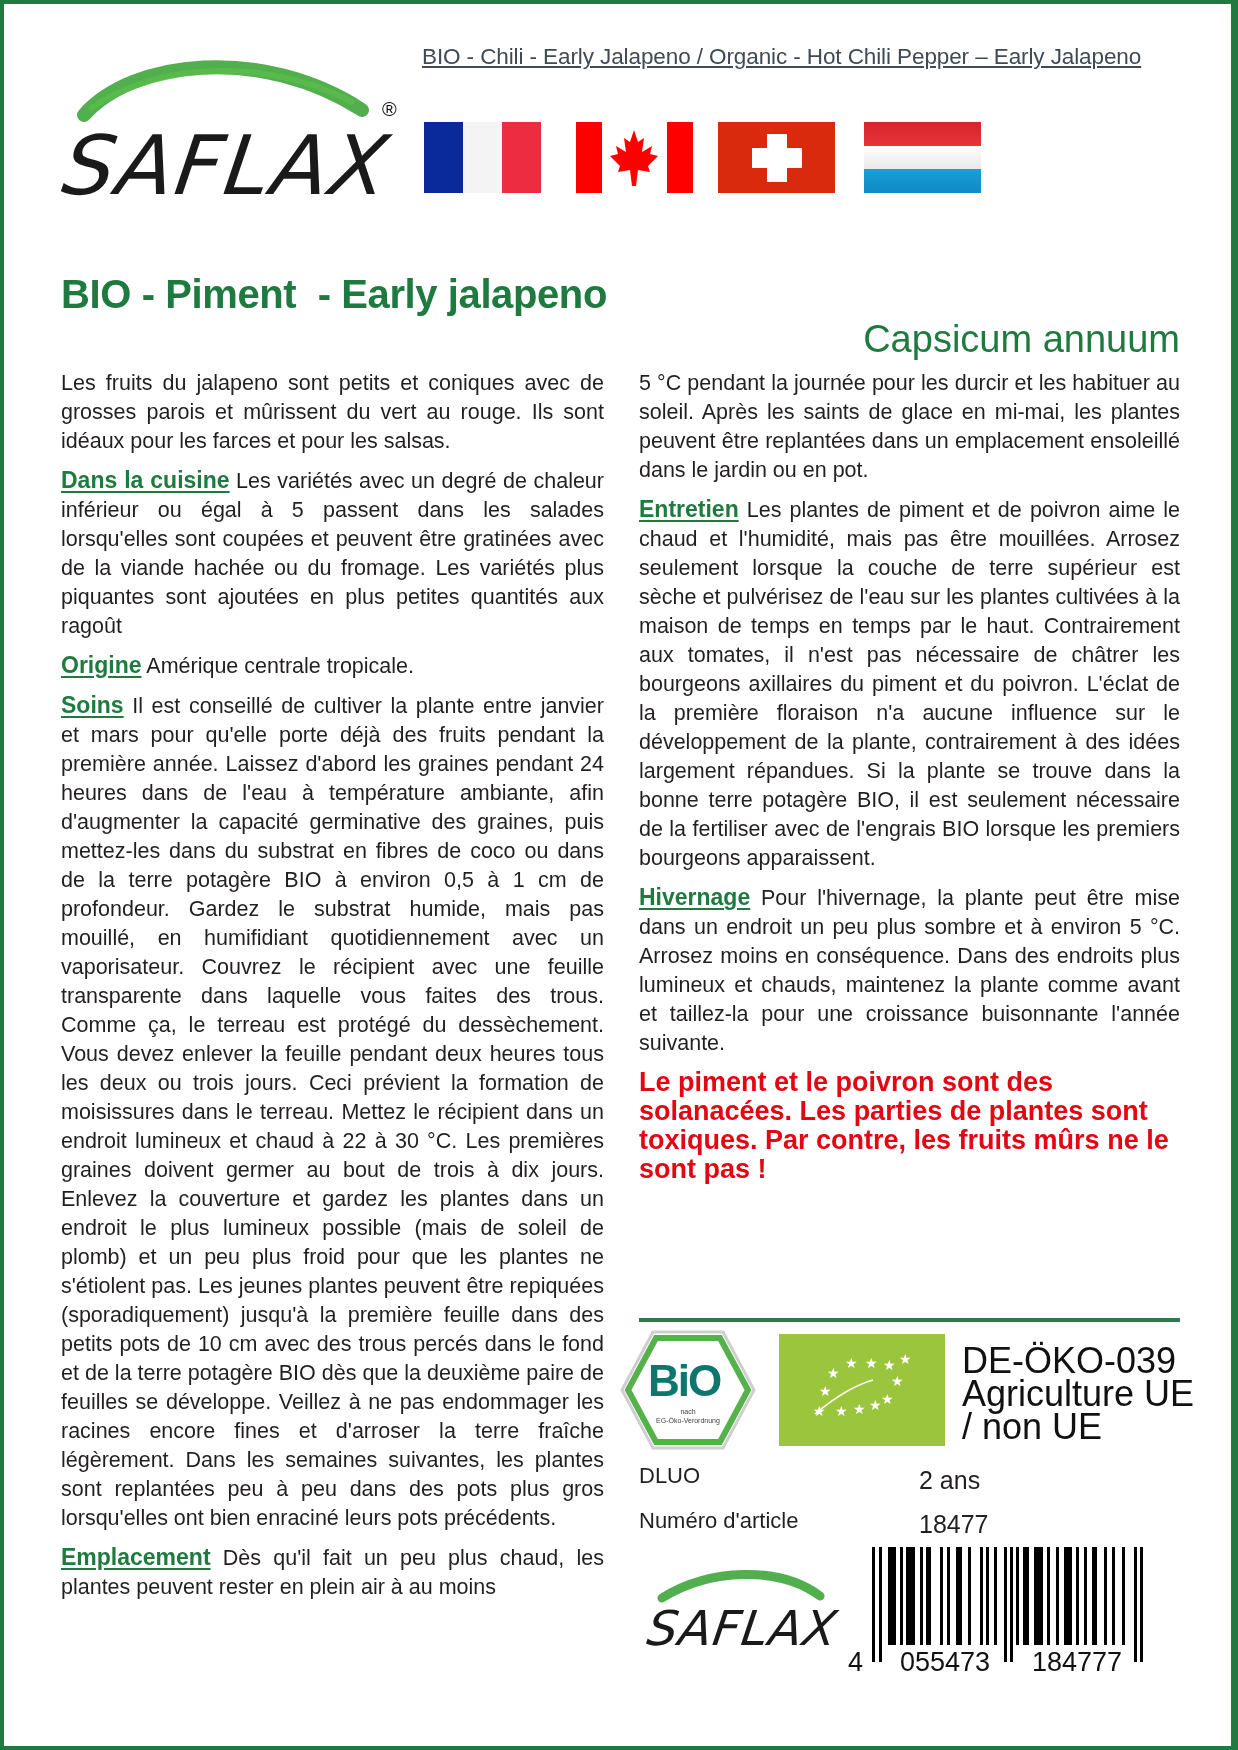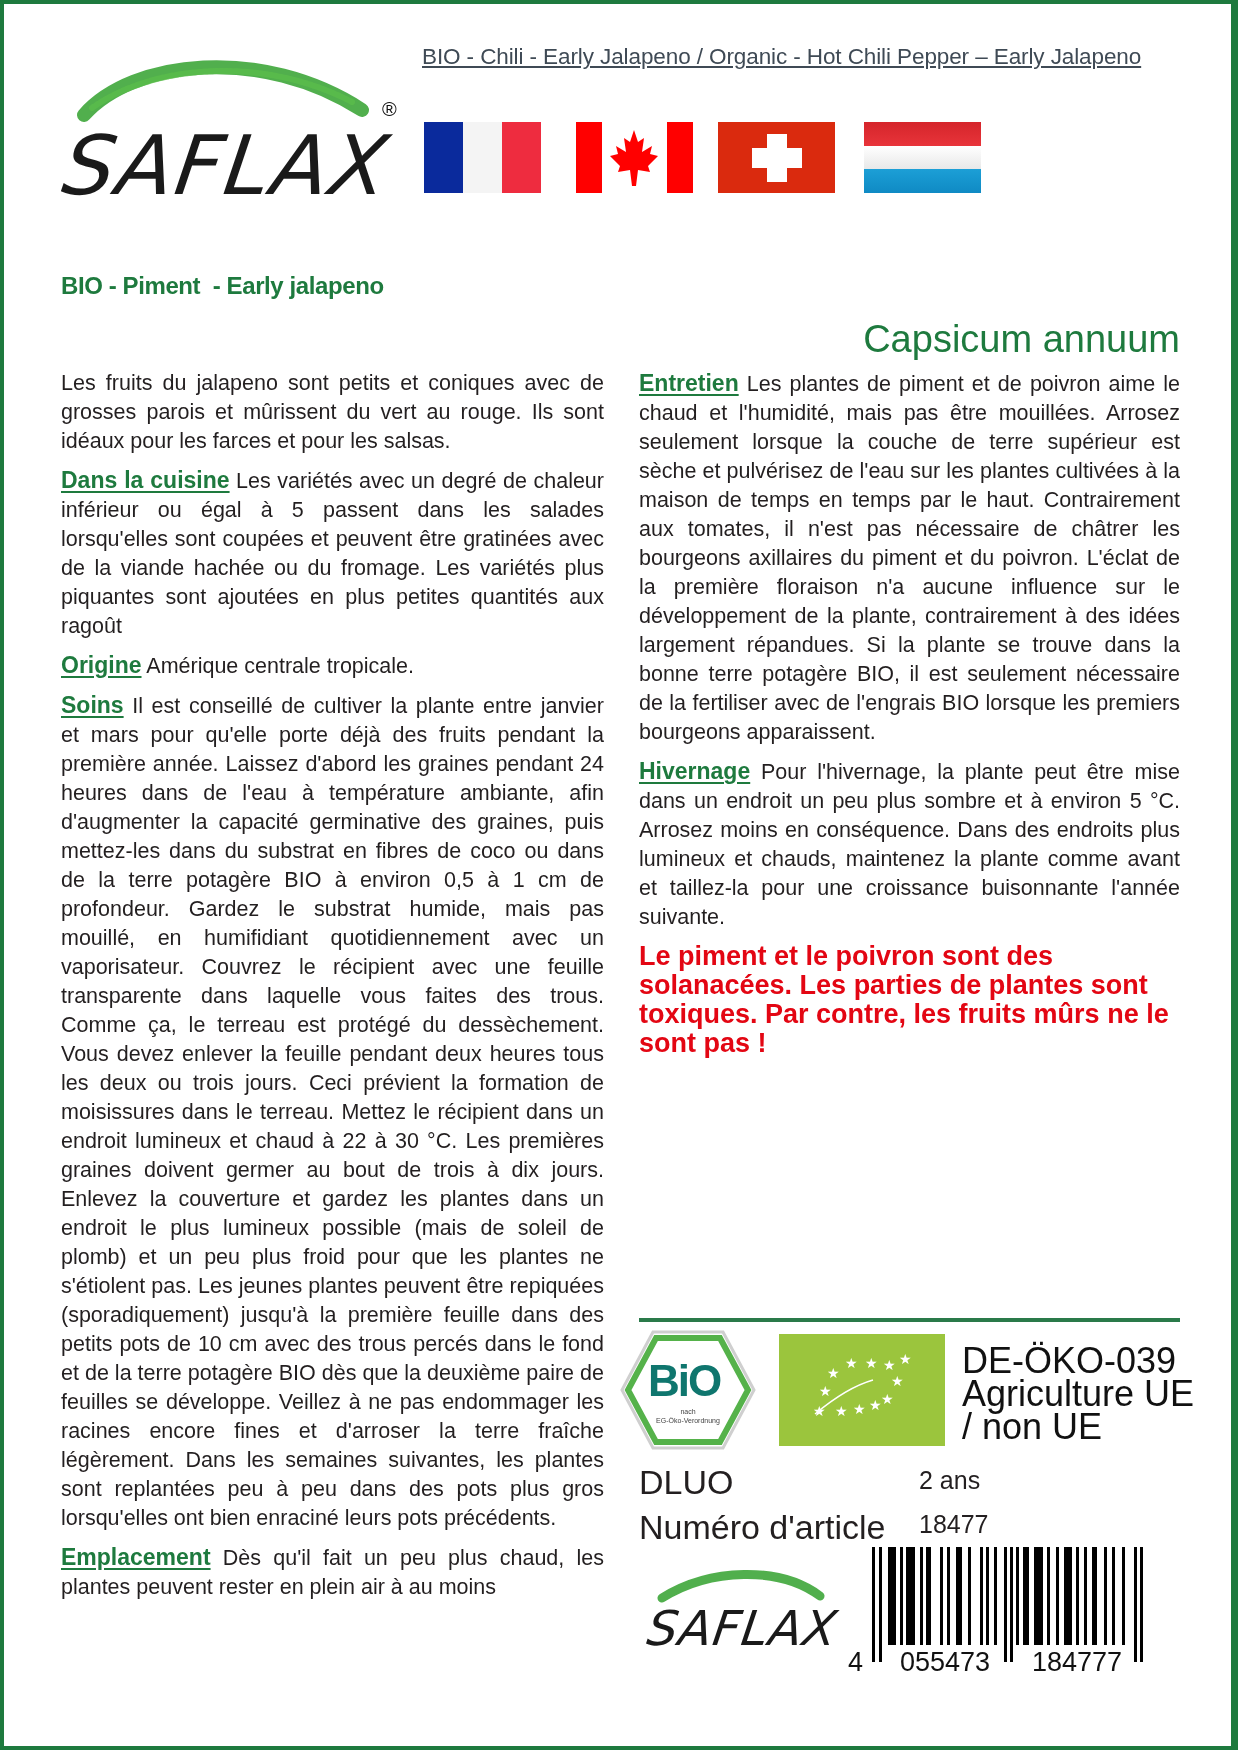--- a/index.html
+++ b/index.html
@@ -12,37 +12,37 @@
 
   
   .logo { left:62px; top:40px; width:350px; height:170px; }
   .logo-text { font-family:"DejaVu Sans", sans-serif; font-style:italic; font-weight:300; }
 
   .subtitle { left:422px; top:44px; font-size:22.5px; color:#3f4a55; white-space:nowrap; letter-spacing:-0.1px;text-decoration:underline; }
 
   .flags { left:424px; top:122px; height:72px; }
   .flag { position:absolute; top:0; height:71px; }
 
-  .title { left:61px; top:272px; font-size:24px; font-weight:bold; color:#1e7a3e; white-space:pre; letter-spacing:-0.4px; }
+  .title { left:61px; top:272px; font-size:40px; font-weight:bold; color:#1e7a3e; white-space:pre; letter-spacing:-0.4px; }
   .latin { right:58px; top:318px; font-size:38px; color:#1e7a3e; white-space:nowrap; }
 
   .col { position:absolute; font-size:21.5px; line-height:29px; text-align:justify; color:#231f20; }
   .col-left { left:61px; top:369px; width:543px; }
   .col-right { left:639px; top:369px; width:541px; }
   .col p { margin-bottom:10px; }
   .hd { color:#1e7a3e; font-weight:bold; text-decoration:underline; text-underline-offset:3px; font-size:23px; }
   .warn { color:#e30613; font-weight:bold; font-size:27px; line-height:29px; text-align:left; }
 
   .rule { left:639px; top:1318px; width:541px; height:4px; background:#2a7a4a; }
 
   .bio-hex { left:618px; top:1328px; width:140px; height:124px; }
   .eu-leaf { left:779px; top:1334px; width:166px; height:112px; background:#9bc53d; }
   .cert { left:962px; top:1344px; font-size:36px; line-height:33px; color:#111; font-family:"Liberation Sans", sans-serif; }
 
-  .kv-label { font-size:34px; color:#231f20; }
+  .kv-label { font-size:22px; color:#231f20; }
   .kv-val { font-size:25px; color:#231f20; }
 
   .logo-small { left:640px; top:1558px; width:220px; height:110px; }
   .barcode { left:848px; top:1547px; width:330px; height:145px; }
   .bc-num { position:absolute; font-size:27px; color:#111; font-family:"Liberation Sans", sans-serif; }
 </style>
 </head>
 <body>
 
 <div class="frame"></div>
@@ -89,20 +89,21 @@
 
 <div class="col col-left">
   <p>Les fruits du jalapeno sont petits et coniques avec de grosses parois et mûrissent du vert au rouge. Ils sont idéaux pour les farces et pour les salsas.</p>
   <p><span class="hd">Dans la cuisine</span><span> Les variétés avec un degré de chaleur inférieur ou égal à 5 passent dans les salades lorsqu'elles sont coupées et peuvent être gratinées avec de la viande hachée ou du fromage. Les variétés plus piquantes sont ajoutées en plus petites quantités aux ragoût</span></p>
   <p><span class="hd">Origine</span><span> Amérique centrale tropicale.</span></p>
   <p><span class="hd">Soins</span><span>  Il est conseillé de cultiver la plante entre janvier et mars pour qu'elle porte déjà des fruits pendant la première année. Laissez d'abord les graines pendant 24 heures dans de l'eau à tempé­rature ambiante, afin d'augmenter la capacité germinative des graines, puis mettez-les dans du substrat en fibres de coco ou dans de la terre potagère BIO à environ 0,5 à 1 cm de profondeur. Gardez le substrat humide, mais pas mouillé, en humifidiant quotidiennement avec un vaporisa­teur. Couvrez le récipient avec une feuille transpa­rente dans laquelle vous faites des trous. Comme ça, le terreau est protégé du dessèchement. Vous devez enlever la feuille pendant deux heures tous les deux ou trois jours. Ceci prévient la formation de moisissures dans le terreau. Mettez le récipient dans un endroit lumineux et chaud à 22 à 30 °C. Les premières graines doivent germer au bout de trois à dix jours. Enlevez la couverture et gardez les plantes dans un endroit le plus lumineux possible (mais de soleil de plomb) et un peu plus froid pour que les plantes ne s'étiolent pas. Les jeunes plantes peuvent être repiquées (sporadiquement) jusqu'à la première feuille dans des petits pots de 10 cm avec des trous percés dans le fond et de la terre potagère BIO dès que la deuxième paire de feuilles se développe. Veillez à ne pas endommager les racines encore fines et d'arroser la terre fraîche légèrement. Dans les semaines suivantes, les plantes sont replantées peu à peu dans des pots plus gros lorsqu'elles ont bien enraciné leurs pots précédents.</span></p>
   <p><span class="hd">Emplacement</span><span> Dès qu'il fait un peu plus chaud, les plantes peuvent rester en plein air à au moins</span></p>
 </div>
 
 <div class="col col-right">
+  <p>5 °C pendant la journée pour les durcir et les habituer au soleil. Après les saints de glace en mi-mai, les plantes peuvent être replantées dans un emplacement ensoleillé dans le jardin ou en pot.</p>
   <p><span class="hd">Entretien</span><span> Les plantes de piment et de poivron aime le chaud et l'humidité, mais pas être mouil­lées. Arrosez seulement lorsque la couche de terre supérieur est sèche et pulvérisez de l'eau sur les plantes cultivées à la maison de temps en temps par le haut. Contrairement aux tomates, il n'est pas nécessaire de châtrer les bourgeons axillaires du piment et du poivron. L'éclat de la première florai­son n'a aucune influence sur le développement de la plante, contrairement à des idées largement répandues. Si la plante se trouve dans la bonne terre potagère BIO, il est seulement nécessaire de la fertiliser avec de l'engrais BIO lorsque les premi­ers bourgeons apparaissent.</span></p>
   <p><span class="hd">Hivernage</span><span> Pour l'hivernage, la plante peut être mise dans un endroit un peu plus sombre et à environ 5 °C. Arrosez moins en conséquence. Dans des endroits plus lumineux et chauds, main­tenez la plante comme avant et taillez-la pour une croissance buisonnante l'année suivante.</span></p>
   <p class="warn">Le piment et le poivron sont des solanacées. Les parties de plantes sont toxiques. Par contre, les fruits mûrs ne le sont pas !</p>
 </div>
 
 <div class="abs rule"></div>
 
 <div class="abs bio-hex">
   <svg width="140" height="124" viewBox="0 0 140 124">
     <polygon points="35,4 105,4 136,62 105,120 35,120 4,62" fill="#fff" stroke="#cfcfcf" stroke-width="3"></polygon>

